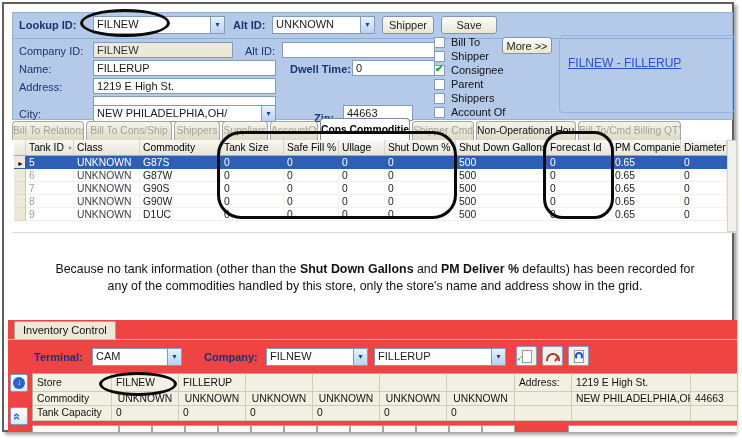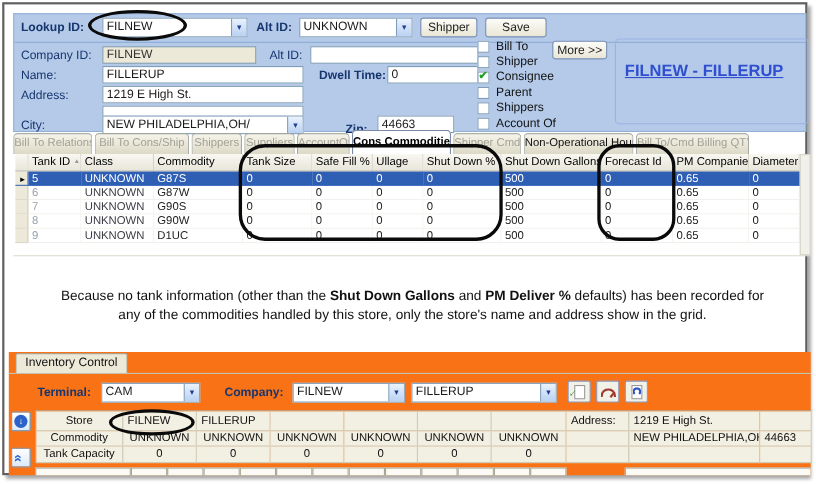--- a/index.html
+++ b/index.html
@@ -20,21 +20,21 @@
   .hline{position:absolute;left:0;top:25px;width:100%;height:1px;background:#8cadd6;}
   .btn{position:absolute;background:linear-gradient(#fdfdf9,#e9e6d5);border:1px solid #8094b8;border-radius:3px;
        font-size:11px;color:#222;text-align:center;line-height:16px;cursor:default;}
   .cbrow{position:absolute;left:421px;height:13px;}
   .cb{position:absolute;left:0;top:0;width:11px;height:11px;background:#fff;border:1px solid #7f9db9;}
   .cb .ck{display:none;position:absolute;left:0px;top:-3px;color:#21a121;font-size:10px;font-weight:bold;}
   .cb.on .ck{display:block;}
   .cblbl{position:absolute;left:17px;top:-1px;font-size:11px;color:#111;white-space:nowrap;}
   .recent{position:absolute;left:546px;top:22px;width:176px;height:78px;border:1px solid #9ab2e4;border-radius:4px;}
   .rtitle{position:absolute;left:8px;top:3px;font-size:11px;color:#3b55c0;white-space:nowrap;}
-  .rlink{position:absolute;left:8px;top:20px;font-size:15px;font-weight:bold;color:#2f4fd0;text-decoration:underline;white-space:nowrap;cursor:pointer;}
+  .rlink{position:absolute;left:8px;top:20px;font-size:12px;font-weight:normal;color:#2f4fd0;text-decoration:underline;white-space:nowrap;cursor:pointer;}
   
   .tabs{position:absolute;left:8px;top:114px;width:724px;height:22px;display:flex;align-items:flex-end;}
   .tab{height:19px;line-height:18px;font-size:10.3px;text-align:center;color:#a2a195;
        background:linear-gradient(#f6f4ea,#dcd9c6);border:1px solid #a3a99f;border-bottom:none;
        border-radius:4px 4px 0 0;margin-right:2px;overflow:hidden;white-space:nowrap;}
   .tab.en{color:#111;}
   .tab.act{height:22px;line-height:21px;background:#fff;color:#000;font-weight:bold;border-color:#7a8aa8;}
   
   .grid{position:absolute;left:10px;top:136px;}
   .grow{display:grid;grid-template-columns:12px 48px 66px 81px 63px 55px 46px 71px 91px 65px 69px 46px;}
@@ -48,21 +48,21 @@
   .sel .dcell{background:#2e5fb5;color:#fff;border-color:#2e5fb5;}
   .sel .selcol{background:#ece9d8;}
   .ptr{font-size:7px;color:#000;line-height:13px;}
   .sort{font-size:6px;color:#999;margin-left:3px;vertical-align:2px;}
   .sbar{position:absolute;left:723px;top:136px;width:10px;height:92px;background:#f1f0ea;border:1px solid #d6d3c7;}
   .gbottom{position:absolute;left:8px;top:228px;width:725px;height:1px;background:#dddbd0;}
   
   .caption{position:absolute;left:41px;top:257px;width:660px;text-align:center;font-size:12.4px;color:#111;line-height:1.38;}
   .caption .bd{font-weight:bold;}
   
-  .bpanel{position:absolute;left:4px;top:316px;width:729px;height:112px;background:#f97316;}
+  .bpanel{position:absolute;left:4px;top:316px;width:729px;height:112px;background:#ef4444;}
   .btab{position:absolute;left:6px;top:1px;height:18px;line-height:17px;padding:0 8px;font-size:11px;color:#111;
         background:#ece9d8;border:1px solid #a9a494;border-bottom:none;border-radius:2px 2px 0 0;}
   .btabline{position:absolute;left:0;top:19px;width:729px;height:1px;background:#c6c2b0;}
   .icbtn{position:absolute;width:21px;height:20px;background:#f2f1e8;border:1px solid #8a9cc0;border-radius:2px;}
   .doc{position:absolute;left:5px;top:3px;width:10px;height:13px;background:#fff;border:1px solid #999;}
   .garrow{position:absolute;left:1px;top:5px;color:#1f8f1f;font-size:10px;font-weight:bold;transform:rotate(45deg);}
   .gauge{position:absolute;left:3px;top:6px;width:14px;height:8px;border:2px solid #a23b2e;border-bottom:none;border-radius:8px 8px 0 0;}
   .needle{position:absolute;left:6px;bottom:0;width:1.5px;height:6px;background:#a23b2e;transform:rotate(38deg);transform-origin:bottom;}
   .arc{position:absolute;left:6px;top:5px;width:8px;height:8px;border:2px solid #2b52c8;border-radius:50%;border-bottom-color:transparent;}
   .sqbtn{position:absolute;width:18px;height:18px;background:linear-gradient(#fff,#dce9f8);border:1px solid #7f9db9;border-radius:2px;}
@@ -71,21 +71,21 @@
   .dblchev{position:absolute;left:3px;top:1px;color:#2a62c9;font-size:13px;font-weight:bold;transform:rotate(90deg);}
   
   .bgrid{position:absolute;left:24px;top:53px;display:grid;
          grid-template-columns:79px 67px 67px 67px 67px 67px 68px 57px 119px 47px;
          grid-auto-rows:auto;border-top:1px solid #b2ae9d;border-left:1px solid #b2ae9d;}
   .bcell{background:#f2efe3;border-right:1px solid #cfcbb6;border-bottom:1px solid #cfcbb6;
          font-size:10.3px;color:#111;padding:0 4px;white-space:nowrap;overflow:hidden;}
   .r1{height:18px;line-height:17px;}
   .r2{height:14px;line-height:13px;}
   .r3{height:15px;line-height:14px;}
-  .ra{text-align:center;} .rc{text-align:center;}
+  .ra{text-align:left;} .rc{text-align:center;}
   .clip{position:absolute;left:16px;top:104px;height:8px;width:713px;overflow:hidden;}
   .clip div{position:absolute;top:1px;height:12px;background:#fbfaf4;border:1px solid #aba693;}
   
   .ann{position:absolute;border:3px solid #0a0a0a;pointer-events:none;z-index:50;}
 </style>
 </head>
 <body>
 
 <div id="page">
 <div id="frame">

